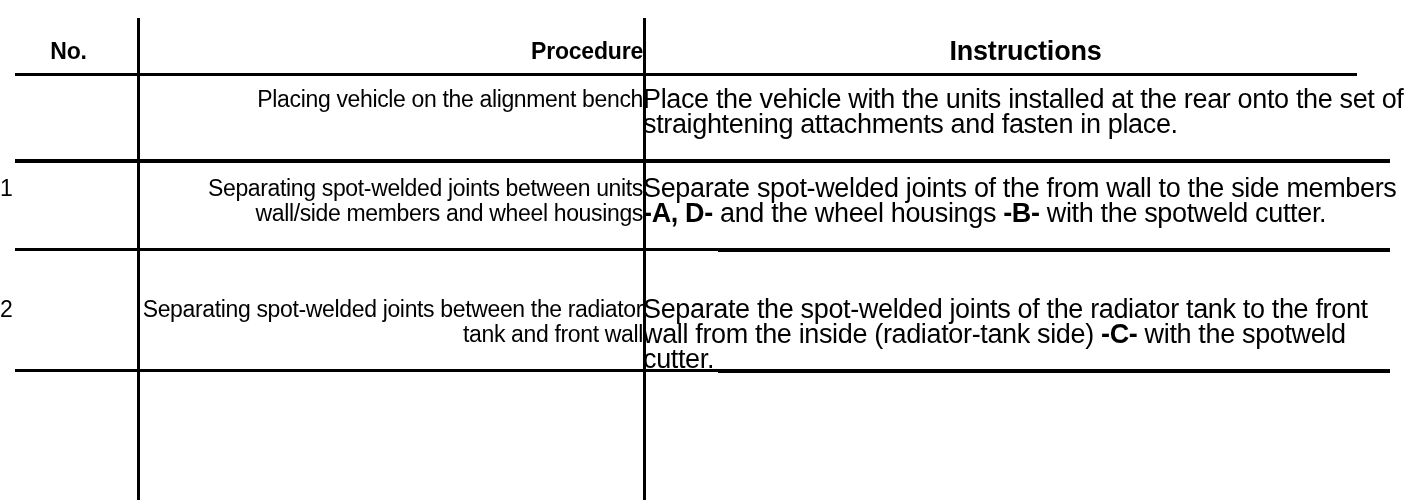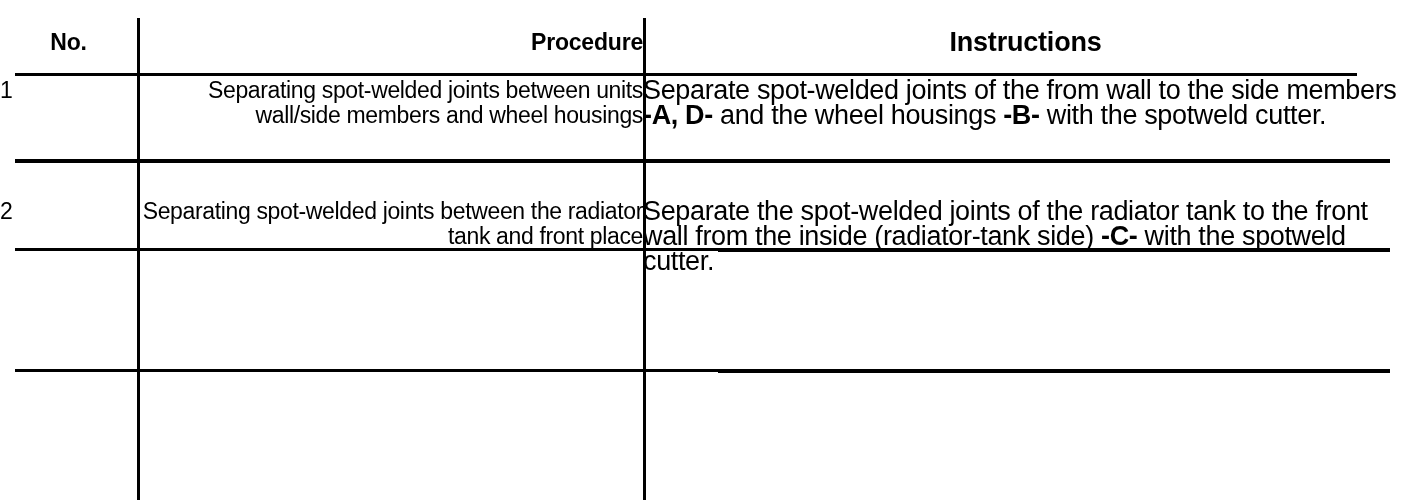--- a/index.html
+++ b/index.html
@@ -19,21 +19,21 @@
     position: relative;
     width: 1408px;
     height: 500px;
     background: #ffffff;
   }
 
   
   .proc-table {
     position: absolute;
     left: 0;
-    top: 4px;
+    top: 13px;
     width: 1408px;
     border-collapse: collapse;
     table-layout: fixed;
   }
 
   .col-no    { width: 137px; }
   .col-proc  { width: 506px; }
   .col-instr { width: 765px; }
 
   .proc-table td,
@@ -119,30 +119,35 @@
       <tr class="header-row row-h1">
         <th class="cell-no">No.</th>
         <th class="cell-proc">Procedure</th>
         <th class="cell-instr">Instructions</th>
       </tr>
     </thead>
 
     <tbody>
 
 
+      <tr class="row-h3">
+        <td class="cell-no"></td>
+        <td class="cell-proc">Placing vehicle on the alignment bench</td>
+        <td class="cell-instr">Place the vehicle with the units installed at the rear onto the set of straightening attachments and fasten in place.</td>
+      </tr>
 
       <tr class="row-h4">
         <td class="cell-no">1</td>
         <td class="cell-proc">Separating spot-welded joints between units wall/side members and wheel housings</td>
         <td class="cell-instr"><span>Separate spot-welded joints of the from wall to the side members </span><span class="b nowrap">-A, D-</span><span> and the wheel housings </span><span class="b nowrap">-B-</span><span> with the spotweld cutter.</span></td>
       </tr>
 
       <tr class="row-h5">
         <td class="cell-no">2</td>
-        <td class="cell-proc">Separating spot-welded joints between the radiator tank and front place</td>
+        <td class="cell-proc">Separating spot-welded joints between the radiator tank and front wall</td>
         <td class="cell-instr"><span>Separate the spot-welded joints of the radiator tank to the front wall from the inside (radiator-tank side) </span><span class="b nowrap">-C-</span><span> with the spotweld cutter.</span></td>
       </tr>
     </tbody>
   </table>
 
   <div class="rule rule-left" style="top:73px;  height:3px;"></div>
   <div class="rule rule-right" style="top:73px;  height:3px;  width:639px;"></div>
 
   <div class="rule rule-left" style="top:159px; height:4px;"></div>
   <div class="rule rule-right" style="top:159px; height:4px;  width:672px;"></div>

